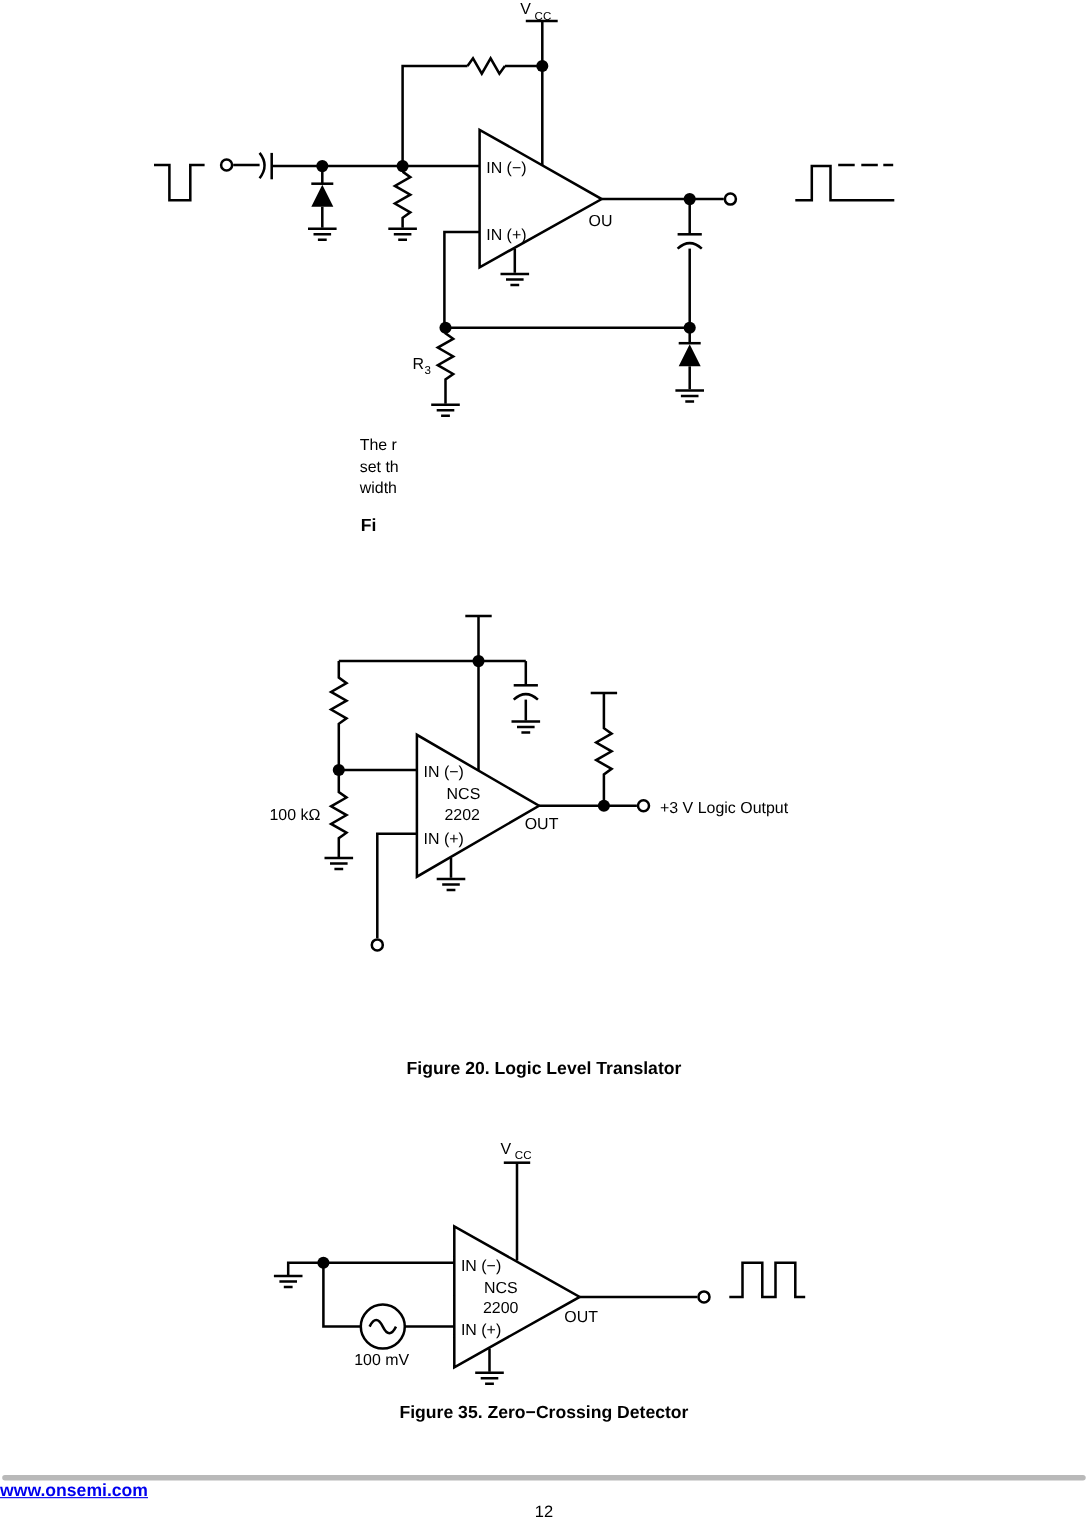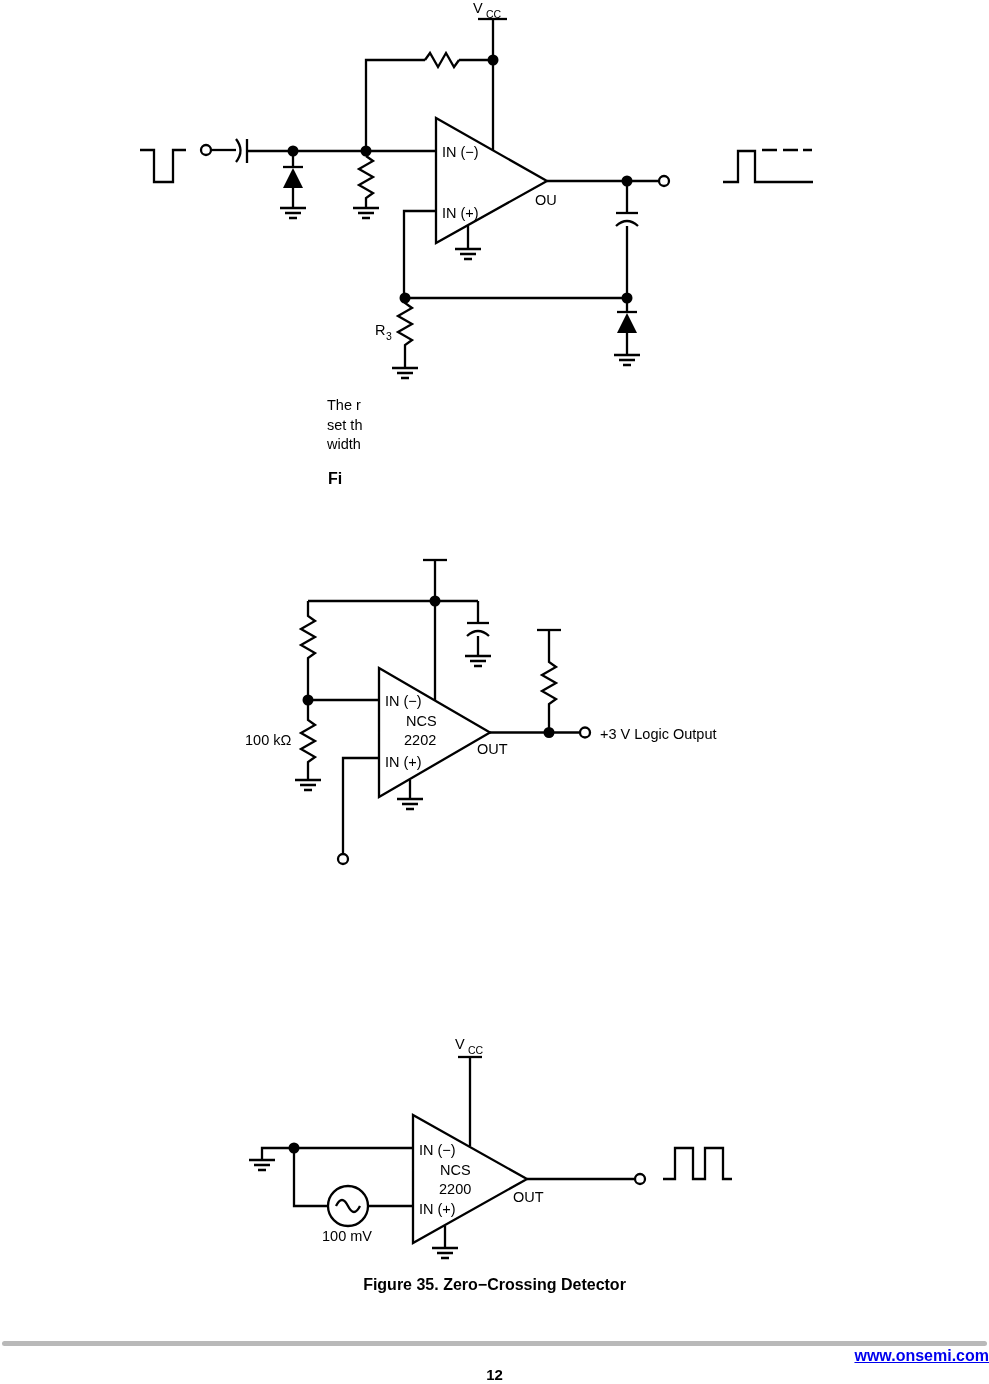--- a/index.html
+++ b/index.html
@@ -54,35 +54,35 @@
     width: 985px;
     height: 5px;
     background: #b9b9b9;
     border-radius: 3px;
   }
   .footer-link-row {
     position: absolute;
     left: 0;
     top: 1347px;
     width: 989px;
-    text-align: right;
+    text-align: left;
   }
   .footer-link-row a {
     color: #0000ee;
     font-weight: bold;
     font-size: 16px;
     text-decoration: underline;
   }
   .page-number {
     position: absolute;
     left: 0;
     top: 1366px;
     width: 989px;
     text-align: center;
-    font-weight: bold;
+    font-weight: normal;
     font-size: 15px;
   }
 </style>
 </head>
 <body>
 
 <div id="page">
 
   <svg id="schem" width="989" height="1384" viewBox="0 0 989 1384" stroke-linecap="butt" stroke-linejoin="miter">
 
@@ -288,20 +288,21 @@
     </g>
   </svg>
 
   <div class="note-block">
     <span>The r</span>
     <span>set th</span>
     <span>width</span>
   </div>
   <div class="fi-label">Fi</div>
 
+  <div id="caption-fig20" class="caption">Figure 20. Logic Level Translator</div>
   <div id="caption-fig21" class="caption">Figure 35. Zero−Crossing Detector</div>
 
   <div class="footer-rule"></div>
   <div class="footer-link-row">
     <a href="#">www.onsemi.com</a>
   </div>
   <div class="page-number">12</div>
 
 </div>
 

